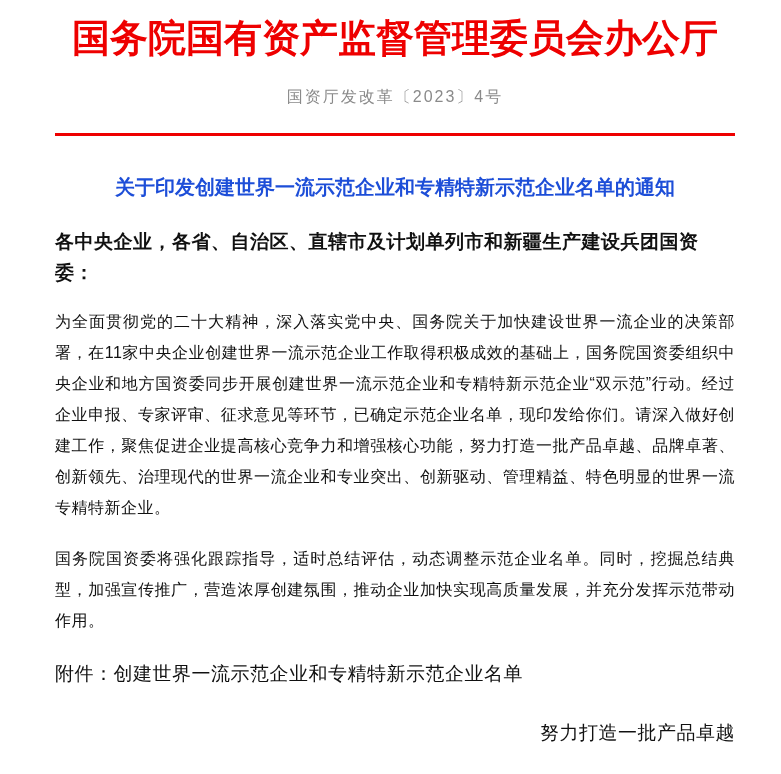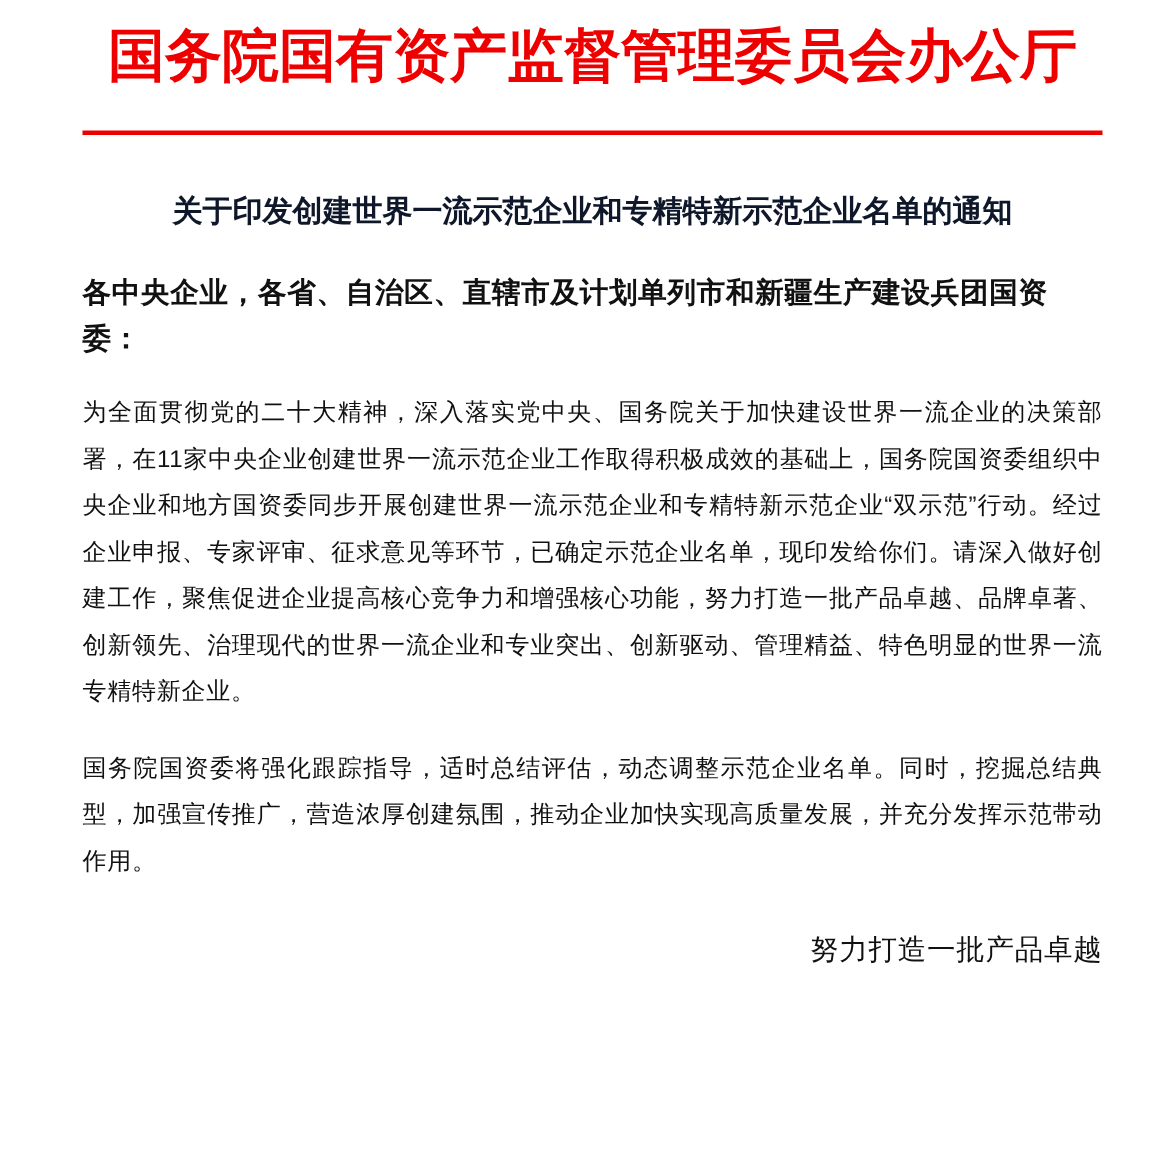--- a/index.html
+++ b/index.html
@@ -23,21 +23,21 @@
   .docnum{
     margin-top:24px;text-align:center;
     font-size:16px;line-height:22px;letter-spacing:2px;
     color:var(--doc-number-gray);
   }
   .redline{
     margin-top:25px;height:3px;background:var(--accent-red);
   }
   .heading{
     margin:38px 0 0;text-align:center;
-    font-size:20px;line-height:26px;font-weight:bold;color:#0f172a;
+    font-size:20px;line-height:26px;font-weight:bold;color:#1d4ed8;
   }
   .salutation{
     margin:26px 0 0;font-size:19px;line-height:31px;letter-spacing:0.5px;font-weight:bold;
   }
   .para{
     margin:18px 0 0;font-size:16px;line-height:31px;letter-spacing:0.5px;
     text-align:justify;text-justify:inter-ideograph;
   }
   .para.second{margin-top:20px;}
   .attachment{
@@ -47,29 +47,31 @@
     margin-top:28px;text-align:right;
     font-size:19px;line-height:31px;letter-spacing:0.5px;
   }
 </style>
 </head>
 <body>
 
 <div class="page">
   <h1 class="title">国务院国有资产监督管理委员会办公厅</h1>
 
+  <div class="docnum">国资厅发改革〔2023〕4号</div>
 
   <div class="redline"></div>
 
   <h2 class="heading">关于印发创建世界一流示范企业和专精特新示范企业名单的通知</h2>
 
   <p class="salutation">各中央企业，各省、自治区、直辖市及计划单列市和新疆生产建设兵团国资委：</p>
 
   <p class="para">为全面贯彻党的二十大精神，深入落实党中央、国务院关于加快建设世界一流企业的决策部署，在11家中央企业创建世界一流示范企业工作取得积极成效的基础上，国务院国资委组织中央企业和地方国资委同步开展创建世界一流示范企业和专精特新示范企业“双示范”行动。经过企业申报、专家评审、征求意见等环节，已确定示范企业名单，现印发给你们。请深入做好创建工作，聚焦促进企业提高核心竞争力和增强核心功能，努力打造一批产品卓越、品牌卓著、创新领先、治理现代的世界一流企业和专业突出、创新驱动、管理精益、特色明显的世界一流专精特新企业。</p>
 
   <p class="para second">国务院国资委将强化跟踪指导，适时总结评估，动态调整示范企业名单。同时，挖掘总结典型，加强宣传推广，营造浓厚创建氛围，推动企业加快实现高质量发展，并充分发挥示范带动作用。</p>
 
+  <p class="attachment">附件：创建世界一流示范企业和专精特新示范企业名单</p>
 
   <div class="sig-block">
     <div>努力打造一批产品卓越</div>
 
   </div>
 </div>
 
 </body></html>

